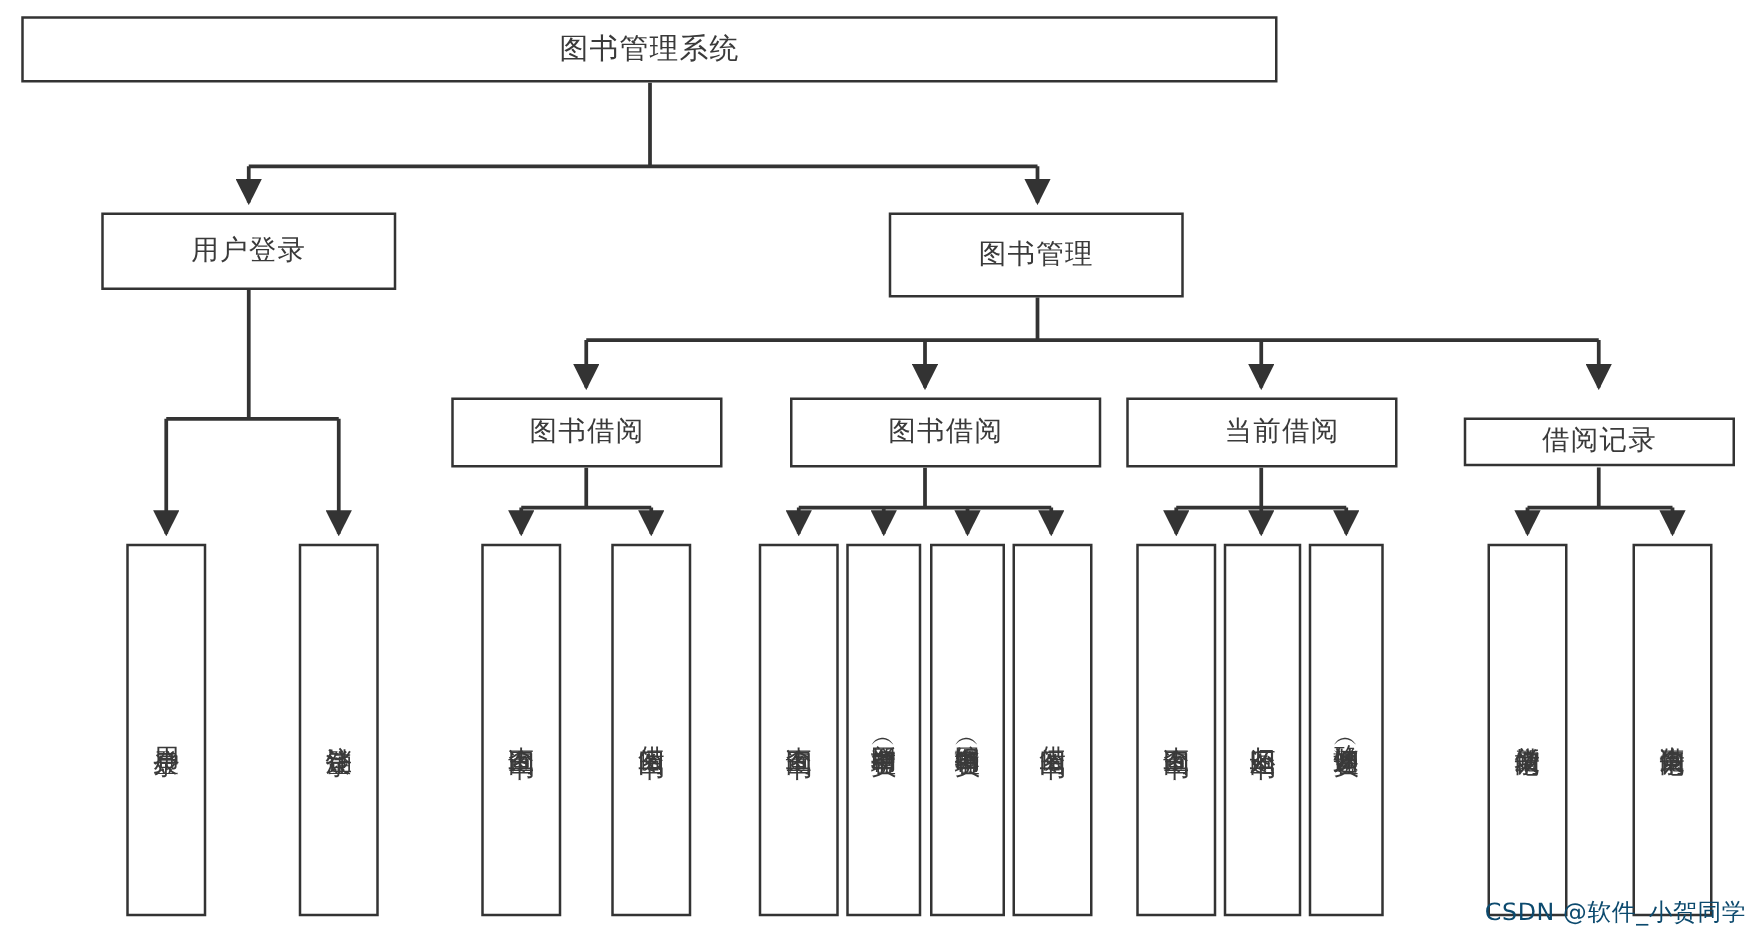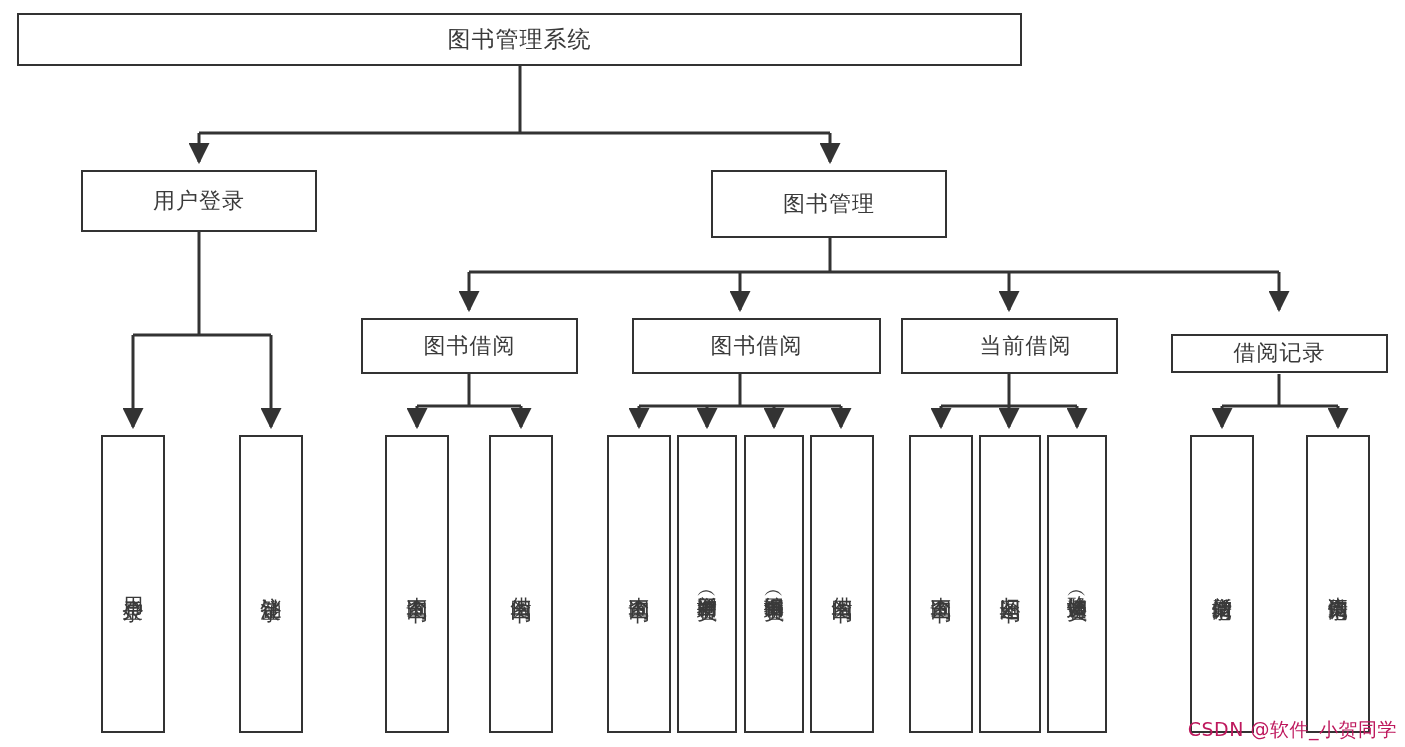--- a/index.html
+++ b/index.html
@@ -60,21 +60,21 @@
   }
   .node-v.tall .vlabel {
     font-size: 20px;
     letter-spacing: 1px;
   }
   #watermark {
     position: absolute;
     right: 8px;
     bottom: 4px;
     font-size: 19px;
-    color: #be185d;
+    color: #0c4a6e;
     white-space: nowrap;
     letter-spacing: 0.5px;
   }
 </style>
 </head>
 <body>
 
 <div id="diagram-canvas">
 
   <svg id="edge-layer" viewBox="0 0 1405 747" width="1405" height="747">

